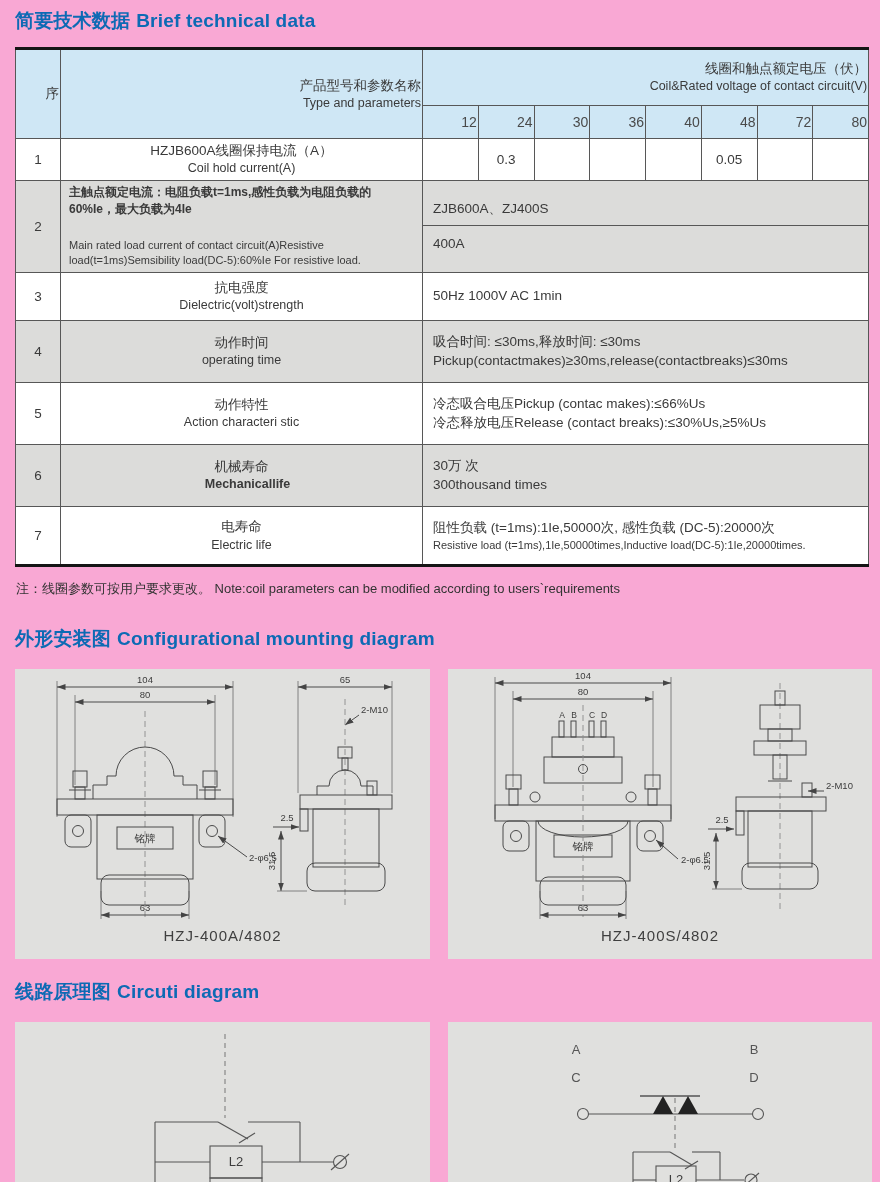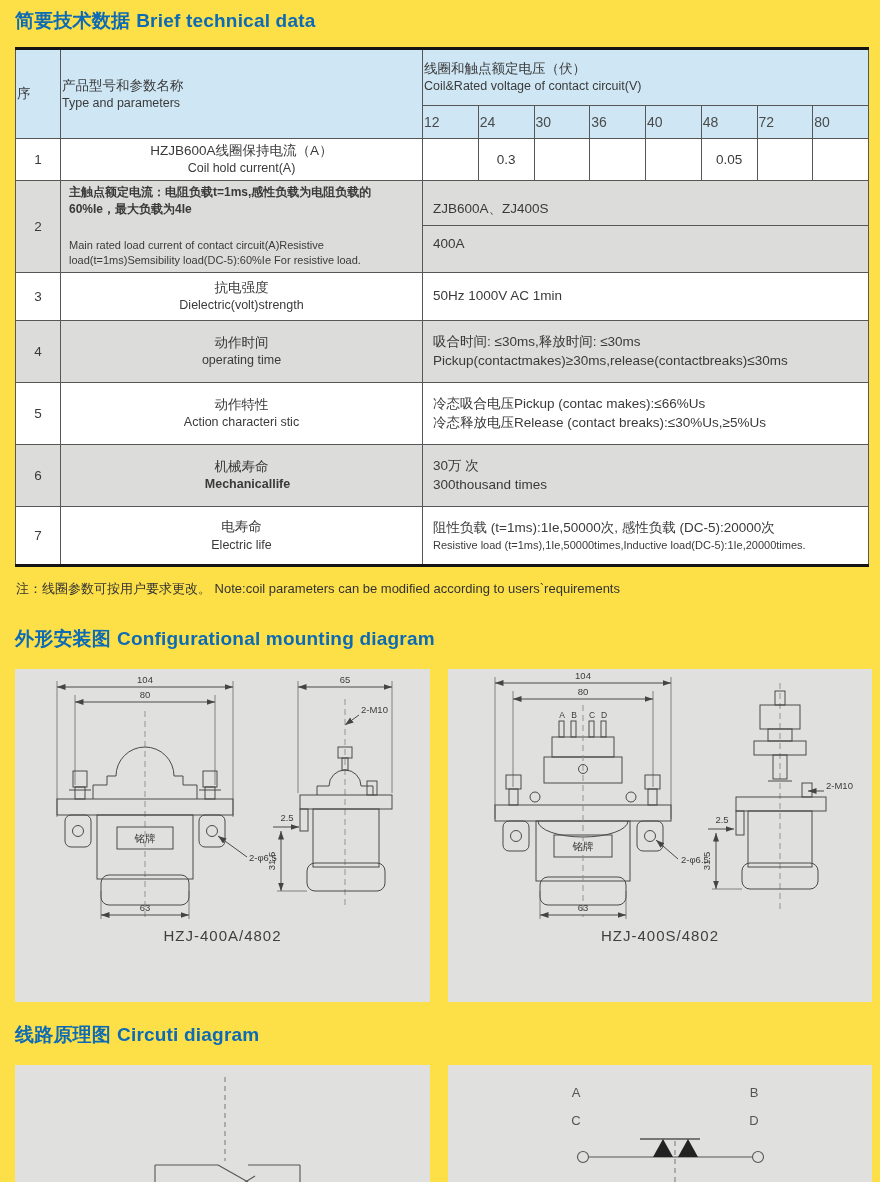--- a/index.html
+++ b/index.html
@@ -1,27 +1,27 @@
 <!DOCTYPE html>
 <html><head>
 <meta charset="utf-8">
 <style>
   html,body{margin:0;padding:0;background:#ffffff;}
-  .page{position:relative;width:880px;height:1182px;background:#fde047;overflow:hidden;
+  .page{position:relative;width:880px;height:1182px;background:#f9a8d4;overflow:hidden;
         font-family:"Liberation Sans",sans-serif;color:#3a3a3a;}
   .section-title{color:#0d6ab4;font-weight:bold;font-size:19px;margin:0 0 0 15px;letter-spacing:.2px;}
   .section-title .cnpart{margin-right:6px;}
   .t1{padding-top:8px;}
   .t2{margin-top:28px;}
   .t3{margin-top:20px;}
 
   table.spec{border-collapse:collapse;margin:13px 0 0 15px;table-layout:fixed;width:853px;
              border-top:3px solid #151515;border-bottom:3px solid #151515;}
   table.spec td{border:1px solid #575757;vertical-align:middle;overflow:hidden;}
-  tr.hdr td{background:#cfe7f5;text-align:left;}
+  tr.hdr td{background:#cfe7f5;text-align:right;}
   td.c-no{text-align:center;font-size:13.5px;}
   .cnl{font-size:13.5px;line-height:1.35;}
   .enl{font-size:12.5px;line-height:1.3;}
   td.c-name{text-align:center;}
   td.vhead{text-align:center;font-size:14px;height:30px;color:#4a4a4a;}
   tbody tr.odd td{background:#ffffff;}
   tbody tr.even td{background:#dcdcda;}
   td.vcell{text-align:center;font-size:13.5px;}
   td.val{text-align:left;padding:11px 10px;font-size:13.5px;line-height:1.45;}
   td.val .l2s{font-size:11px;}
@@ -30,21 +30,21 @@
   td.c-desc .ens{font-size:11px;line-height:1.4;margin-top:19px;}
   td.stack{padding:0;}
   td.stack .half{padding:3px 10px;font-size:13.5px;display:flex;align-items:center;height:34px;box-sizing:border-box;}
   td.stack .half.top{border-bottom:1px solid #575757;}
   tr.r6 td.val, tr.r6 .enl{font-weight:bold;margin-left:12px;}
   tr.r6 td.val .l2n{font-weight:normal;}
   .note{margin:13px 0 0 16px;font-size:13px;color:#333;}
 
   .panel-row{display:flex;gap:18px;margin:17px 0 0 15px;}
   .panel{background:#e0e0de;}
-  .panel.mnt{width:415px;height:333px;}
+  .panel.mnt{width:415px;height:290px;}
   .panel.mnt.r{width:424px;}
   .panel.cir{width:415px;height:243px;}
   .panel.cir.r{width:424px;}
   .caption{text-align:center;font-size:15px;color:#3f3f3f;letter-spacing:1px;}
   svg{display:block;}
   svg text{font-family:"Liberation Sans",sans-serif;fill:#3c3c3c;}
   .dimtxt{font-size:9.5px;}
   .termtxt{font-size:8.5px;}
   .cjk{font-size:10.5px;}
   .coiltxt{font-size:13px;}

